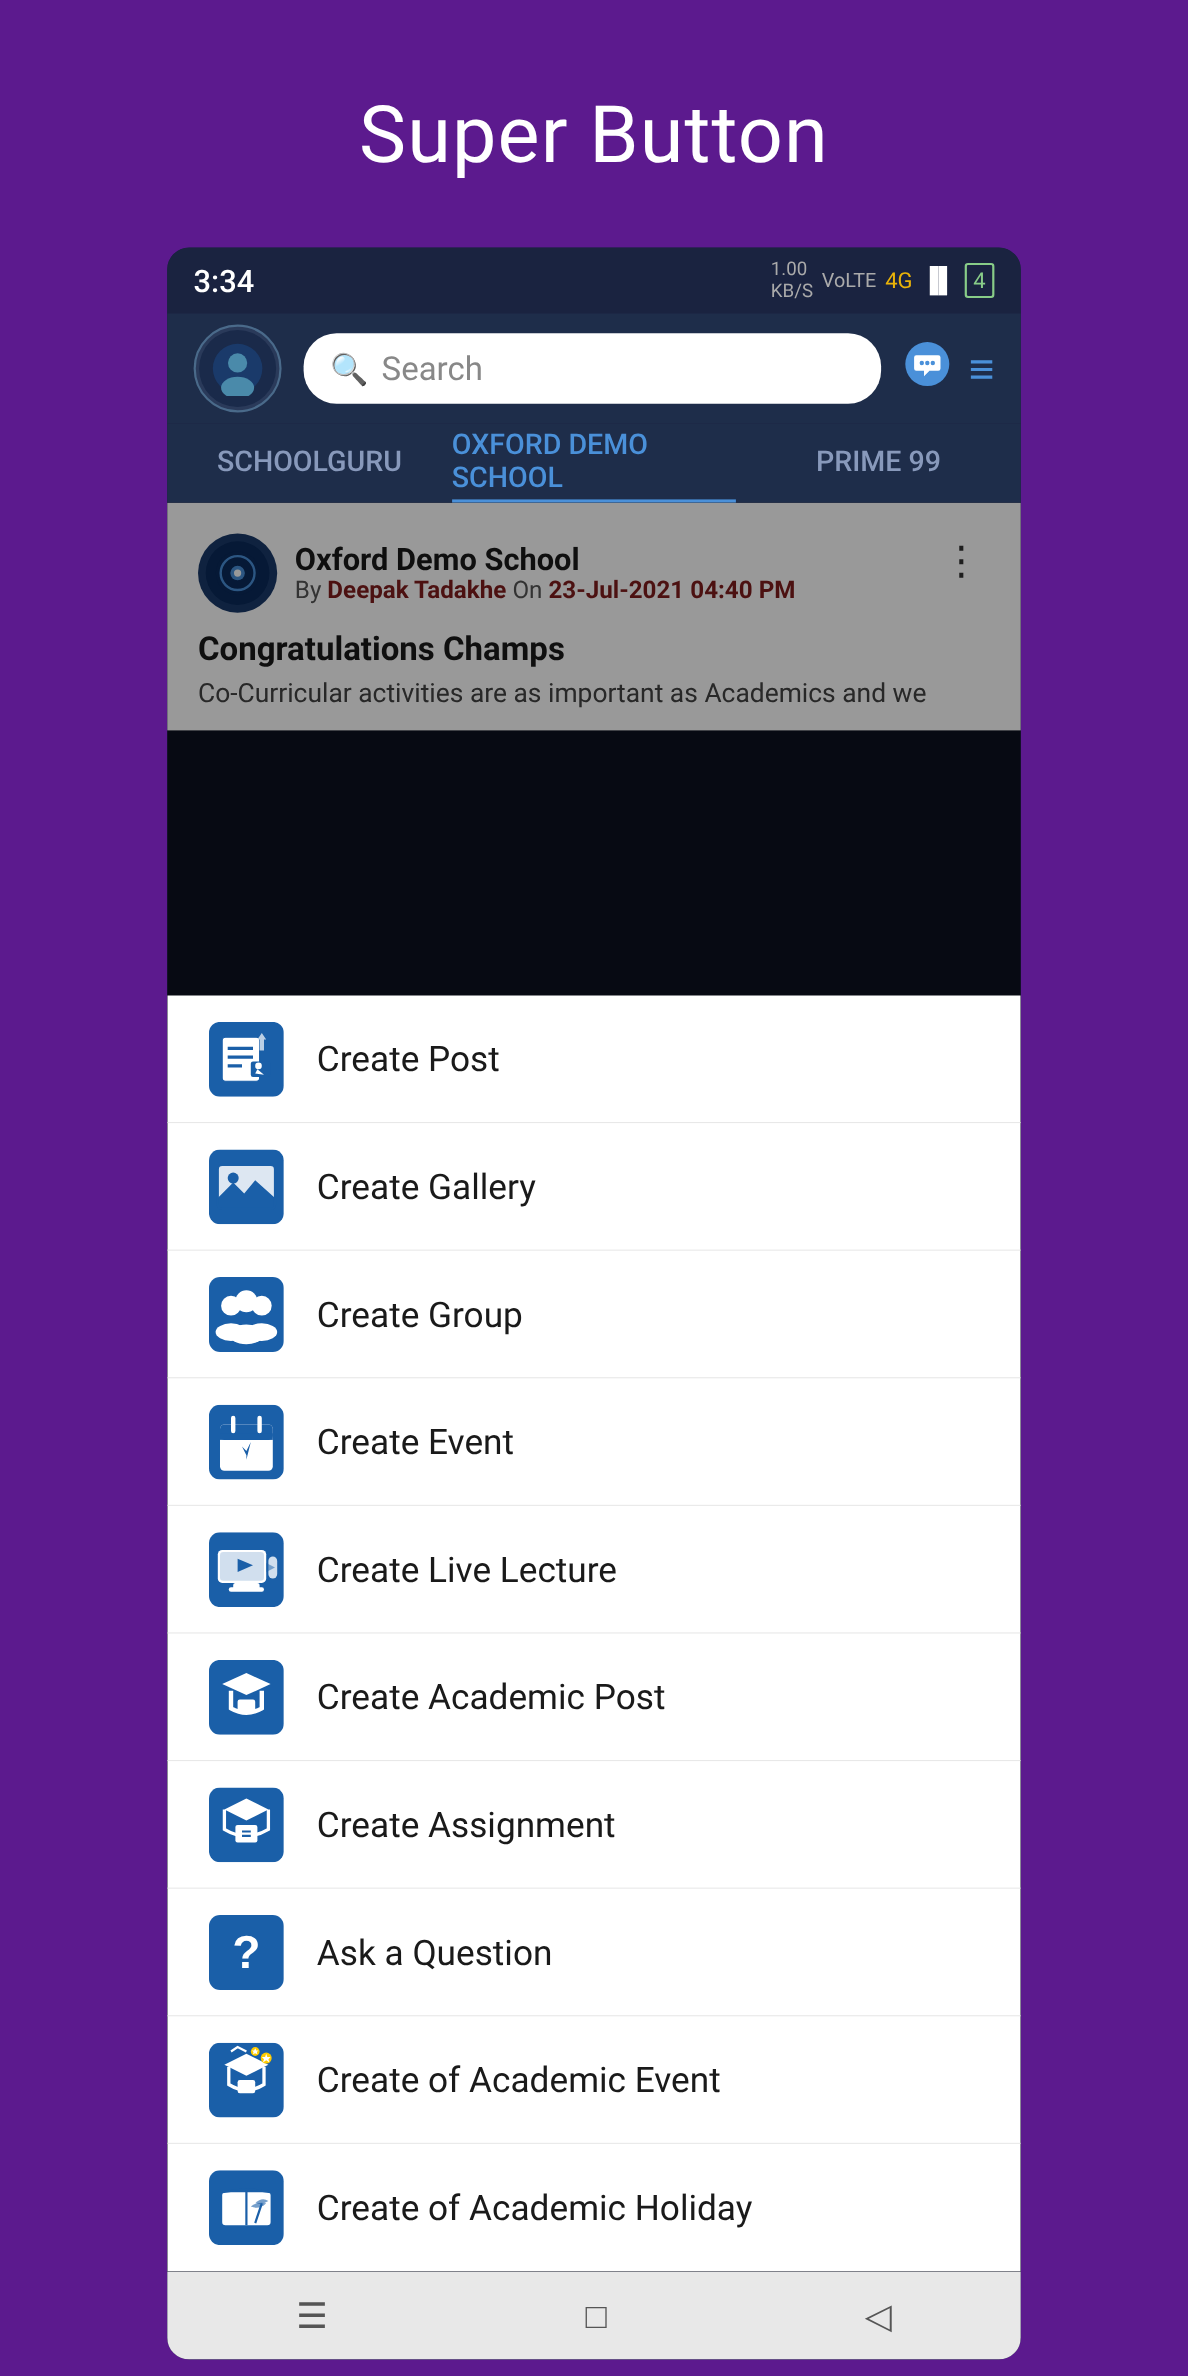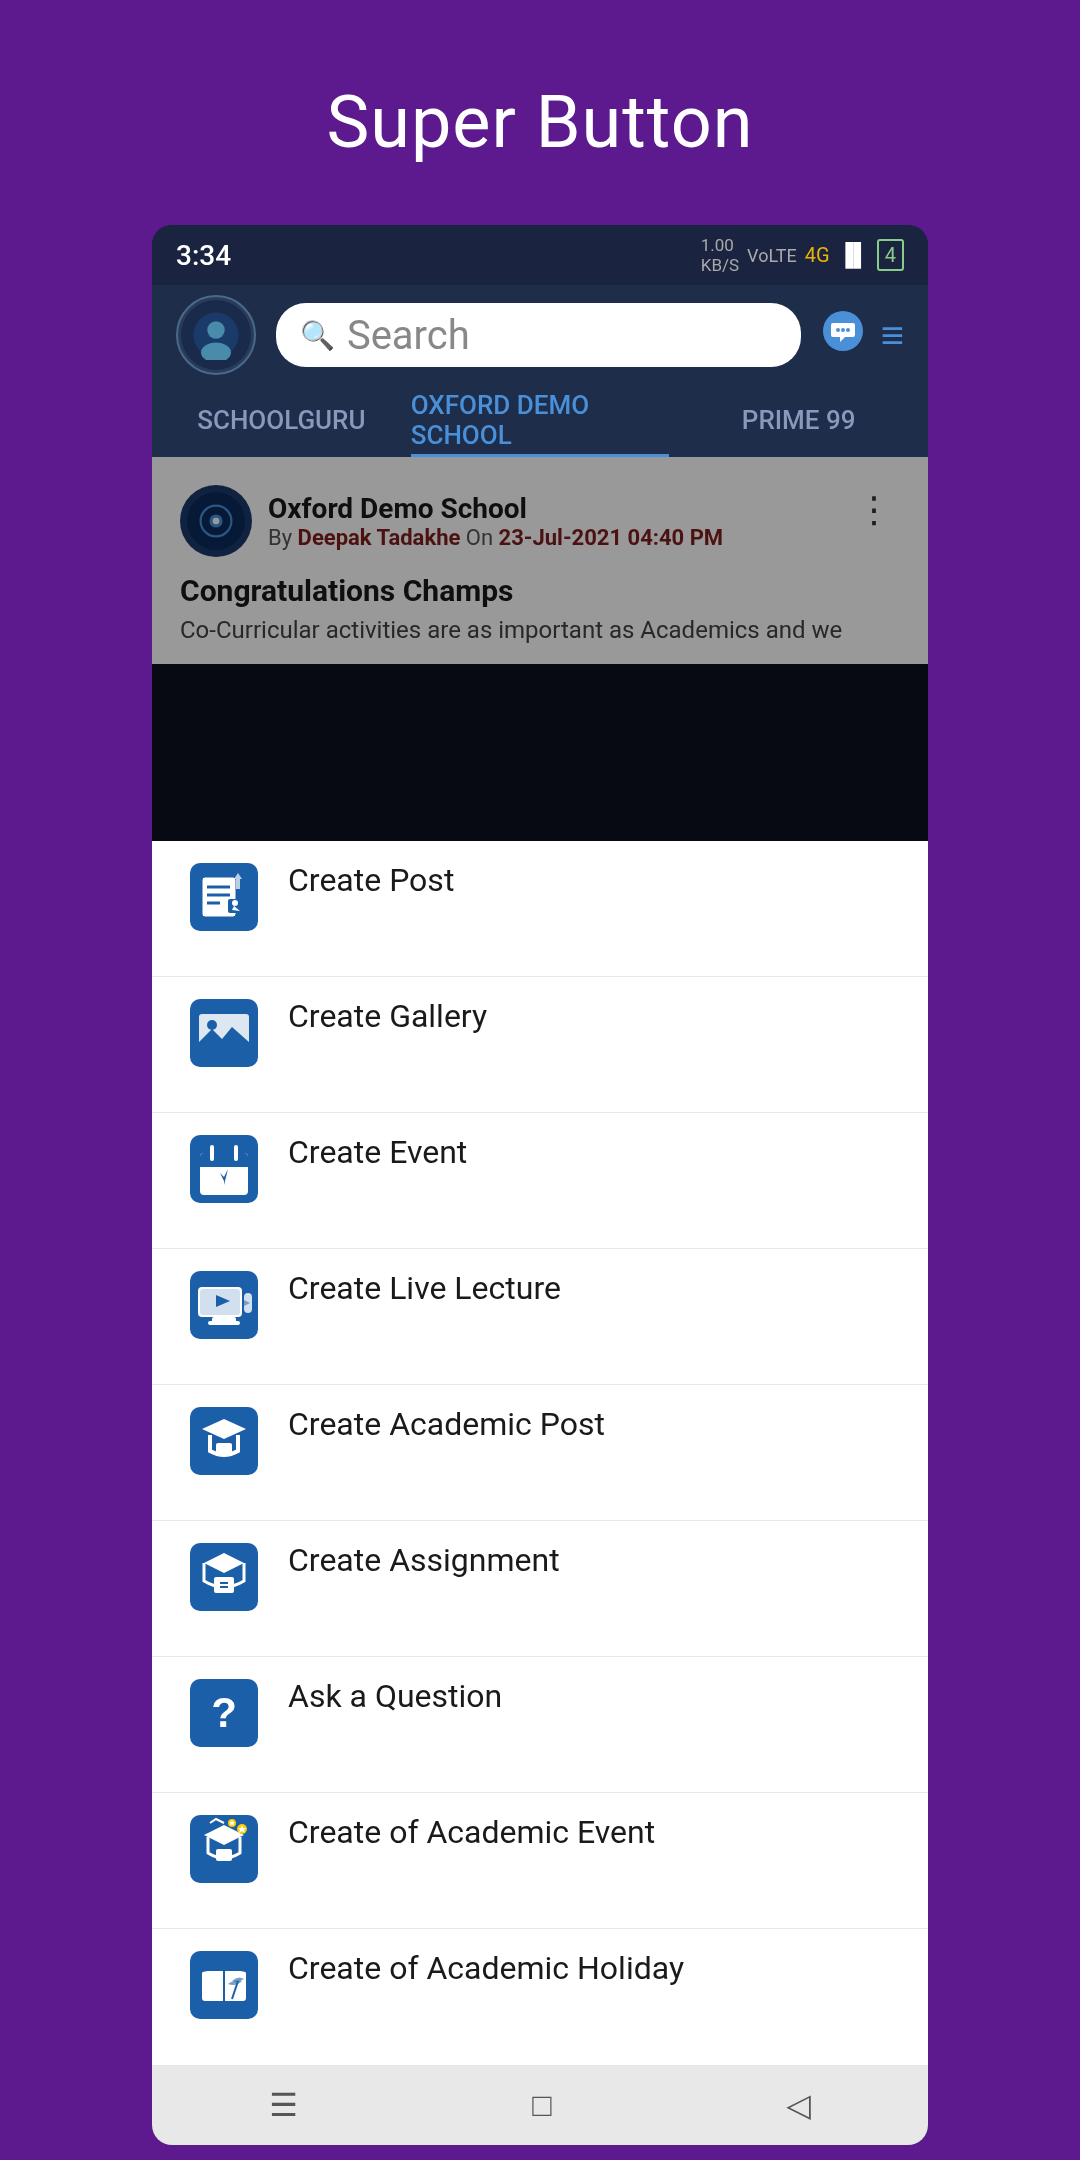--- a/index.html
+++ b/index.html
@@ -97,21 +97,21 @@
       display: flex;
       align-items: center;
       padding: 0 24px;
       gap: 12px;
     }
     .search-icon-svg {
       color: #888;
       font-size: 28px;
     }
     .search-text {
-      font-size: 40px;
+      font-size: 30px;
       color: #888;
     }
     .header-actions {
       display: flex;
       gap: 16px;
       align-items: center;
     }
     .chat-icon, .menu-icon {
       color: #4a90d9;
       font-size: 36px;
@@ -229,26 +229,26 @@
       position: absolute;
       bottom: 0;
       left: 0;
       right: 0;
       background: white;
       border-radius: 0;
     }
 
     .menu-item {
       display: flex;
+      align-items: center;
       gap: 28px;
       padding: 0 36px;
       height: 116px;
       border-bottom: 1px solid #e8e8e8;
       cursor: pointer;
-      margin-top: 20px;
     }
     .menu-item:last-child {
       border-bottom: none;
     }
     .menu-item-icon {
       width: 72px;
       height: 72px;
       flex-shrink: 0;
       display: flex;
       align-items: center;
@@ -391,20 +391,34 @@
             <rect x="8" y="14" width="52" height="40" rx="4" fill="white"></rect>
             <rect x="8" y="14" width="52" height="40" rx="4" fill="#1a5fa8" opacity="0.15"></rect>
             <path d="M8 44 L22 30 L32 40 L42 28 L60 44 L60 50 Q60 54 56 54 L12 54 Q8 54 8 50 Z" fill="#1a5fa8"></path>
             <circle cx="22" cy="26" r="5" fill="#1a5fa8"></circle>
             <rect x="8" y="14" width="52" height="40" rx="4" fill="none" stroke="#1a5fa8" stroke-width="2"></rect>
           </svg>
         </div>
         <span class="menu-item-label">Create Gallery</span>
       </div>
 
+      <div class="menu-item">
+        <div class="menu-item-icon">
+          <svg viewBox="0 0 68 68" fill="none">
+            <rect width="68" height="68" rx="10" fill="#1a5fa8"></rect>
+            <circle cx="20" cy="26" r="9" fill="white"></circle>
+            <circle cx="48" cy="26" r="9" fill="white"></circle>
+            <circle cx="34" cy="22" r="10" fill="white"></circle>
+            <ellipse cx="20" cy="50" rx="14" ry="8" fill="white"></ellipse>
+            <ellipse cx="48" cy="50" rx="14" ry="8" fill="white"></ellipse>
+            <ellipse cx="34" cy="52" rx="16" ry="9" fill="white"></ellipse>
+          </svg>
+        </div>
+        <span class="menu-item-label">Create Group</span>
+      </div>
 
       <div class="menu-item">
         <div class="menu-item-icon">
           <svg viewBox="0 0 68 68" fill="none">
             <rect width="68" height="68" rx="10" fill="#1a5fa8"></rect>
             <rect x="10" y="18" width="48" height="42" rx="4" fill="white"></rect>
             <rect x="10" y="18" width="48" height="14" rx="4" fill="#1a5fa8"></rect>
             <rect x="10" y="26" width="48" height="6" fill="#1a5fa8"></rect>
             <line x1="22" y1="12" x2="22" y2="24" stroke="white" stroke-width="4" stroke-linecap="round"></line>
             <line x1="46" y1="12" x2="46" y2="24" stroke="white" stroke-width="4" stroke-linecap="round"></line>

